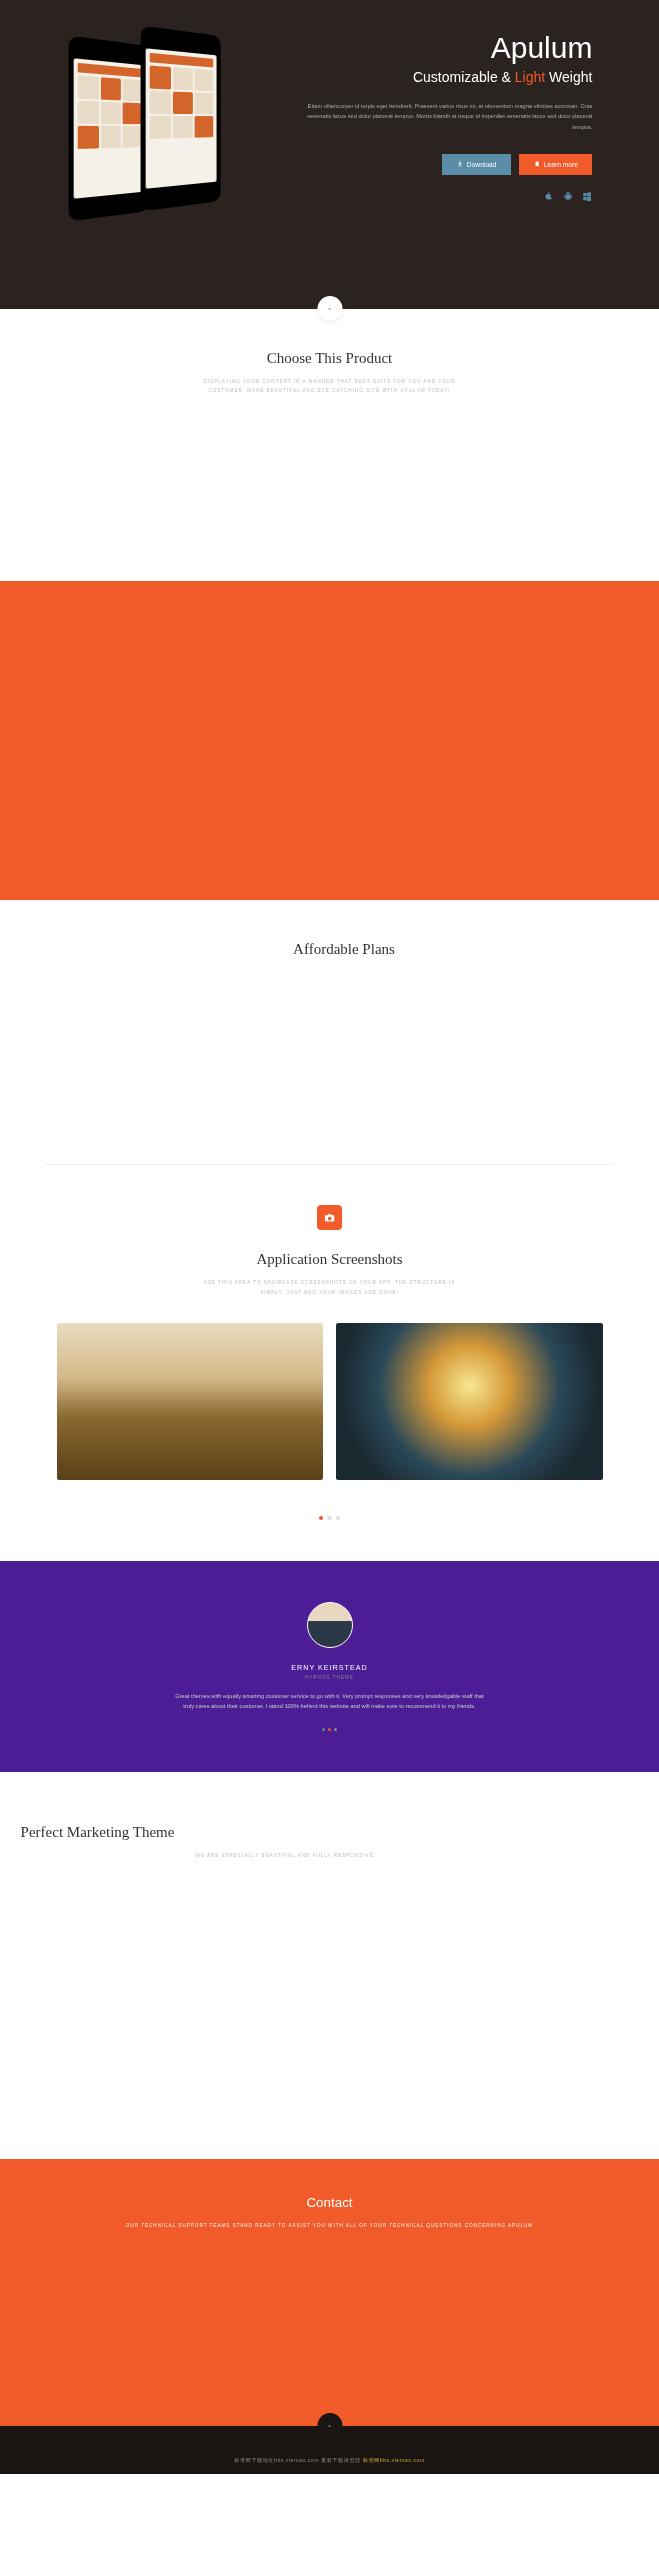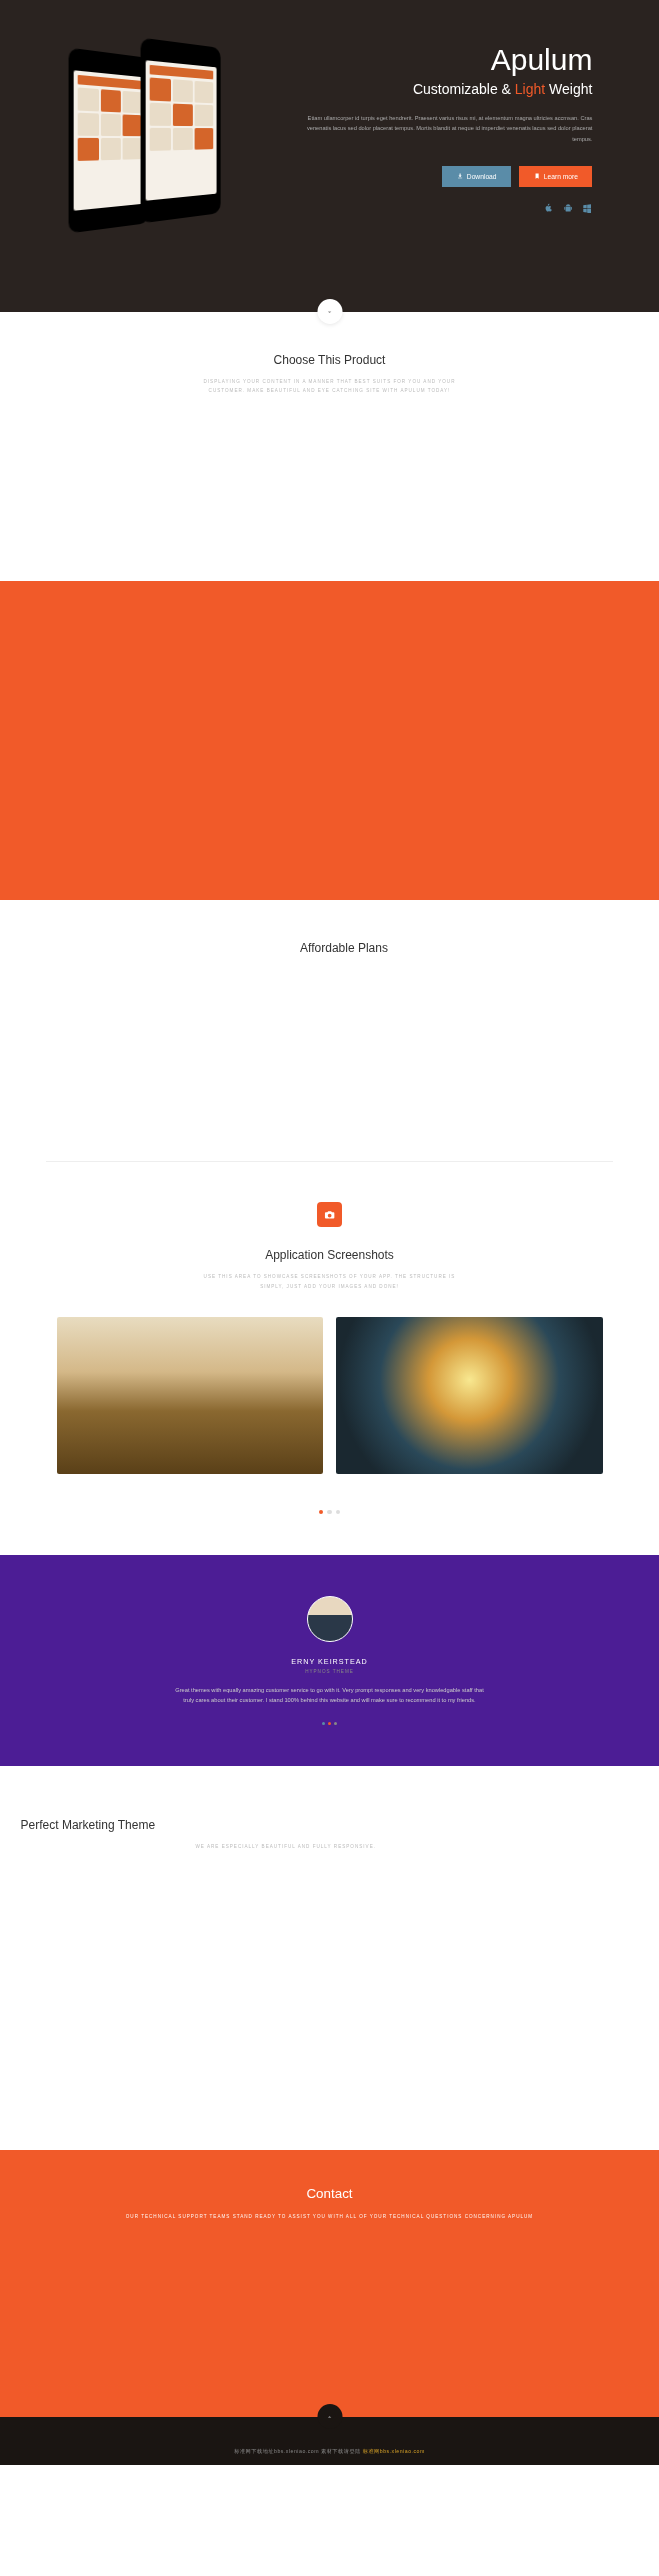--- a/index.html
+++ b/index.html
@@ -1,18 +1,18 @@
 <!DOCTYPE html>
 <html style="font-size:8.2px"><head>
 <meta charset="utf-8">
 <style>
 * { margin: 0; padding: 0; box-sizing: border-box; }
 body { font-family: -apple-system, Helvetica, Arial, sans-serif; background: #fff; color: #333; }
 .hero { background: #2a2320; min-height: 309px; position: relative; padding: 31px 0 41px; }
-.hero-inner { max-width: 567px; margin: 12px auto; display: flex; padding: 0 20.6px; }
+.hero-inner { max-width: 567px; margin: 0 auto; display: flex; padding: 0 20.6px; }
 .phones { flex: 0 0 40%; position: relative; height: 216px; }
 .phone { position: absolute; width: 88px; height: 175px; background: #000; border-radius: 10.3px; padding: 20.6px 5.2px; }
 .phone-screen { background: #f5f0e8; width: 100%; height: 100%; border-radius: 2.1px; padding: 4.1px; }
 .phone1 { left: 0; top: 10.3px; transform: perspective(309px) rotateY(25deg); }
 .phone2 { left: 72px; top: 0; transform: perspective(309px) rotateY(25deg); }
 .screen-bar { height: 9.3px; background: #d4652a; margin-bottom: 3.1px; border-radius: 1px; }
 .screen-grid { display: grid; grid-template-columns: 1fr 1fr 1fr; gap: 2.1px; }
 .screen-cell { aspect-ratio: 1; background: #e8dcc8; border-radius: 1.5px; }
 .screen-cell.o { background: #d4652a; }
 .hero-text { flex: 1; text-align: right; color: #fff; padding-left: 20.6px; }
@@ -21,21 +21,21 @@
 .tagline .accent { color: #f15a29; }
 .hero-desc { font-size: 5.7px; line-height: 1.9; color: #aaa; margin-bottom: 20.6px; }
 .btn-row { display: flex; gap: 8.2px; justify-content: flex-end; margin-bottom: 15.5px; }
 .btn { padding: 7.2px 14.4px; border: none; color: #fff; font-size: 6.7px; cursor: pointer; display: flex; align-items: center; gap: 4.1px; }
 .btn-dl { background: #5a8ca8; }
 .btn-learn { background: #f15a29; }
 .platform-icons { display: flex; gap: 9.3px; justify-content: flex-end; }
 .p-icon { width: 10.3px; height: 10.3px; fill: #5a8ca8; }
 .down-circle { position: absolute; bottom: -12.4px; left: 50%; transform: translateX(-50%); width: 25px; height: 25px; background: #fff; border-radius: 50%; display: flex; align-items: center; justify-content: center; box-shadow: 0 1px 4.1px rgba(0,0,0,0.1); }
 .section { padding: 41px 20.6px; text-align: center; }
-.sec-title { font-size: 12px; font-weight: 400; margin-bottom: 10.3px; }
+.sec-title { font-size: 15px; font-weight: 400; margin-bottom: 10.3px; font-family: Liberation Serif, serif; }
 .sec-sub { font-size: 4.6px; letter-spacing: 1px; color: #bbb; text-transform: uppercase; line-height: 2; max-width: 268px; margin: 0 auto; }
 .orange-block { background: #f15a29; height: 319px; }
 .plans-sec { padding: 41px 20.6px 196px; text-align: center; margin-left: 29px; }
 .cam-badge { width: 25px; height: 25px; background: #f15a29; border-radius: 4.1px; margin: 0 auto 20.6px; display: flex; align-items: center; justify-content: center; }
 .divider-line { height: 0.5px; background: #eee; max-width: 567px; margin: 0 auto; }
 .shots-grid { max-width: 546px; margin: 26px auto 0; display: flex; gap: 12.4px; }
 .shot { flex: 1; aspect-ratio: 1.7; border-radius: 2.1px; overflow: hidden; }
 .shot1 { background: linear-gradient(180deg, #e8dcc0 0%, #d4b888 35%, #8a6830 60%, #5a4018 100%); }
 .shot2 { background: radial-gradient(circle at 50% 40%, #f8e890 0%, #d49838 25%, #2a4858 55%, #1a2830 80%), linear-gradient(180deg, transparent 60%, #3a2810 100%); }
 .pager-dots { display: flex; gap: 4.1px; justify-content: center; margin-top: 36px; }

